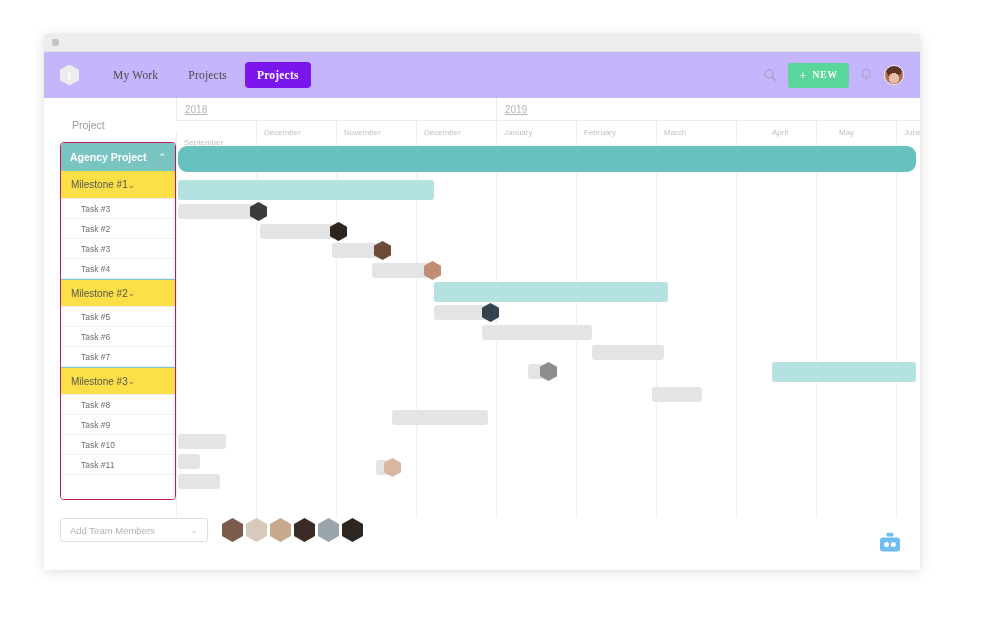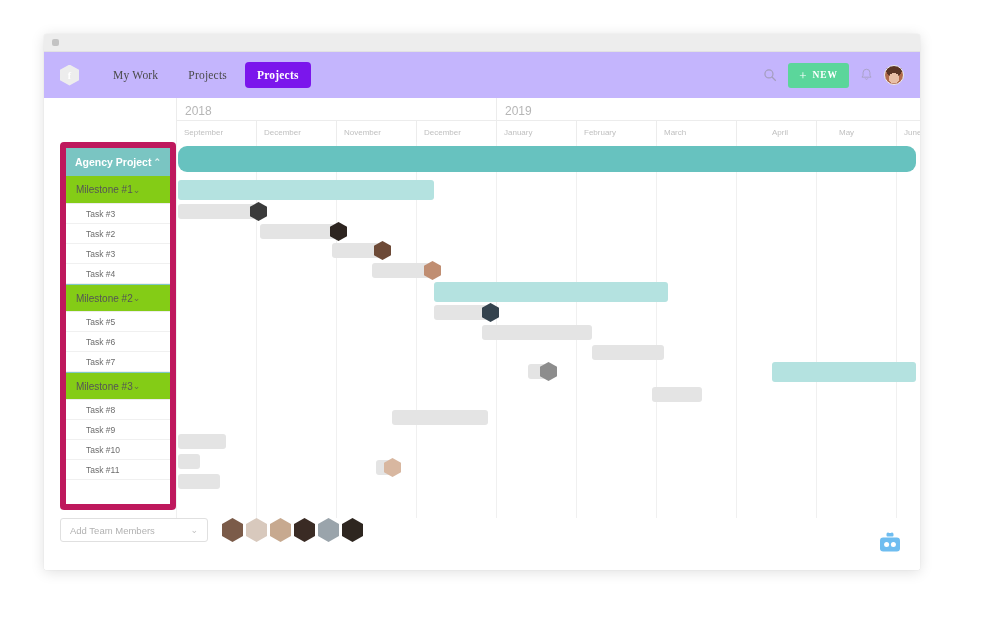--- a/index.html
+++ b/index.html
@@ -104,59 +104,60 @@
     display: flex; align-items: flex-end;
     padding: 0 0 11px 28px;
     font-size: 10.5px; color: #9b9b9b;
   }
 
   
   .timehead { position: absolute; left: 132px; top: 0; right: 0; height: 44px; }
   .yearrow { position: absolute; left: 0; top: 0; height: 22px; width: 100%; }
   .year {
     position: absolute; top: 0; height: 22px;
-    font-size: 12px; color: #b6b6b6;
+    font-size: 10px; color: #b6b6b6;
     padding: 6px 0 0 8px;
     border-left: 1px solid #ececec;
+    text-decoration: underline;
   }
   .monthrow { position: absolute; left: 0; top: 22px; height: 22px; width: 100%; border-top: 1px solid #ececec; }
   .month {
     position: absolute; top: 0; height: 22px;
     font-size: 8px; color: #c0c0c0;
     padding: 7px 0 0 7px;
     border-left: 1px solid #ececec;
     white-space: nowrap;
   }
 
   
   .gridlines { position: absolute; left: 132px; top: 44px; right: 0; bottom: 0; }
   .gline { position: absolute; top: 0; bottom: 0; width: 1px; background: #f0f0f0; }
 
   
   .tree {
     position: absolute; left: 16px; top: 44px;
     width: 116px;
-    border: 6px solid #be185d;
+    border: 1px solid #be185d;
     border-radius: 4px;
     background: #fff;
     overflow: hidden;
   }
   .tree-head {
     height: 28px; background: #7ac5c2;
     display: flex; align-items: center; justify-content: space-between;
     padding: 0 9px;
     color: #fff; font-size: 10.5px; font-weight: bold;
   }
   .ms-row {
     height: 28px;
     display: flex; align-items: center; 
     padding: 0 9px 0 10px;
     font-size: 10px; color: #555;
     border-bottom: 1px solid #ececec;
-    background: #84cc16;
+    background: #fde047;
   }
   .ms-row.sep-top { border-top: 1px solid #7ec9c6; }
   .task-row {
     height: 20px;
     display: flex; align-items: center;
     padding-left: 20px;
     font-size: 8.5px; color: #6d6d6d;
     border-bottom: 1px solid #f0f0f0;
     background: #fff;
   }
@@ -234,28 +235,29 @@
       <svg class="icon-bell" viewBox="0 0 16 18">
         <path d="M8 1.6a4.4 4.4 0 0 0-4.4 4.4v3.4L2.2 11.8h11.6L12.4 9.4V6A4.4 4.4 0 0 0 8 1.6Z" fill="none" stroke="#8d8d8d" stroke-width="1.2" stroke-linejoin="round"></path>
         <path d="M6.4 13.4a1.7 1.7 0 0 0 3.2 0" fill="none" stroke="#8d8d8d" stroke-width="1.2"></path>
       </svg>
       <div class="avatar-hdr"></div>
     </div>
   </div>
 
   <div class="gantt">
 
+    <div class="corner-label">Project</div>
 
     <div class="timehead">
       <div class="yearrow">
           <div class="year" style="left: 0px; width: 320px;">2018</div>
           <div class="year" style="left: 320px; width: 424px;">2019</div>
         </div>
       <div class="monthrow">
-          <div class="month" style="left: 0px; width: 80px;">September</div>
+          <div class="month" style="left: 0px; width: 80px; margin-top: 10px;">September</div>
           <div class="month" style="left: 80px; width: 80px;">December</div>
           <div class="month" style="left: 160px; width: 80px;">November</div>
           <div class="month" style="left: 240px; width: 80px;">December</div>
           <div class="month" style="left: 320px; width: 80px;">January</div>
           <div class="month" style="left: 400px; width: 80px;">February</div>
           <div class="month" style="left: 480px; width: 80px;">March</div>
           <div class="month" style="left: 560px; width: 80px; text-align: center;">April</div>
           <div class="month" style="left: 640px; width: 80px; padding-left: 22px;">May</div>
           <div class="month" style="left: 720px; width: 80px;">June</div>
         </div>

